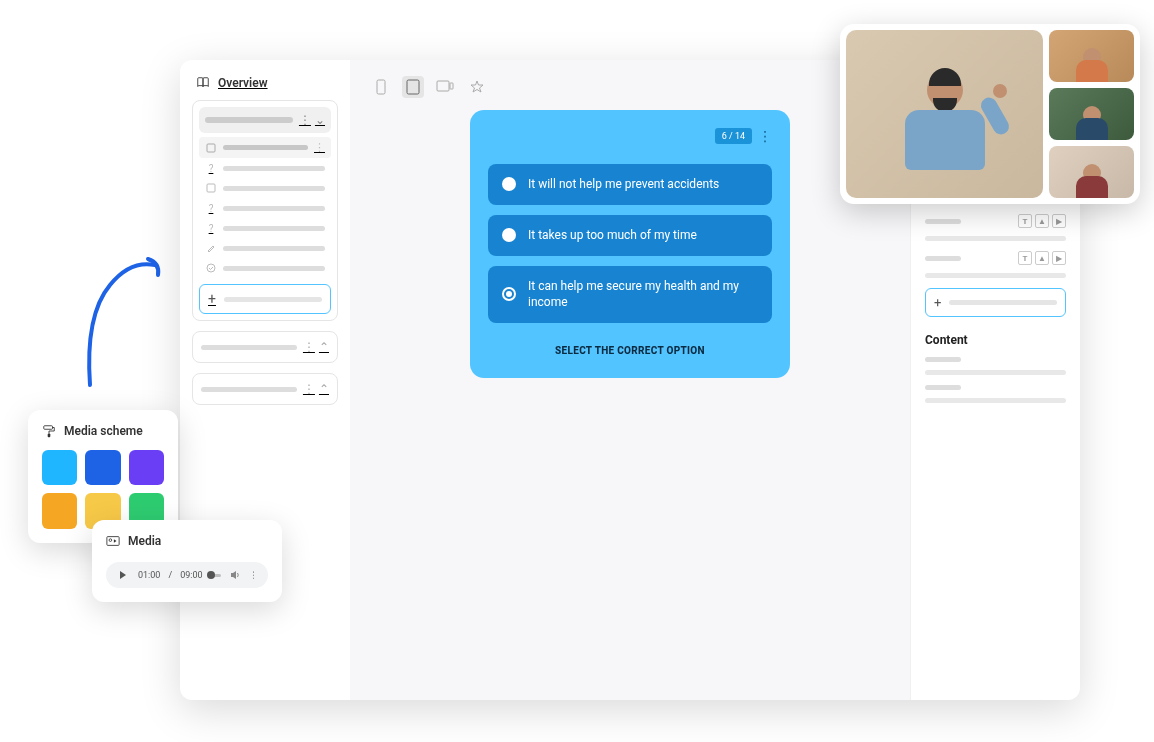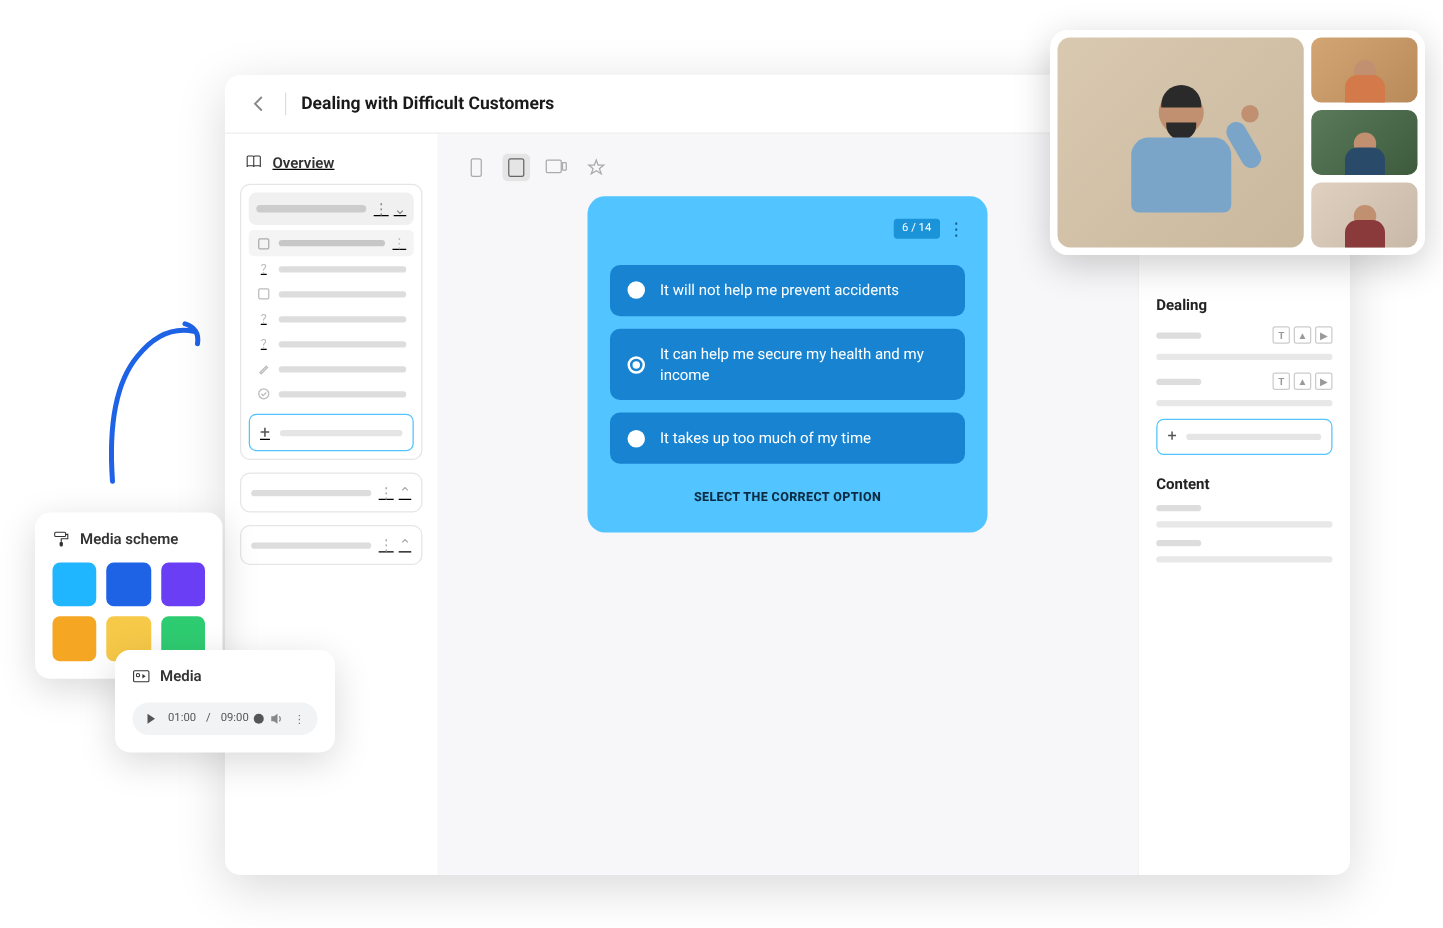--- a/index.html
+++ b/index.html
@@ -43,21 +43,21 @@
     .collapsed-row { display: flex; align-items: center; gap: 6px; }
     .collapsed-row .line { flex:1; height: 5px; background: #ddd; border-radius: 3px; }
     .collapsed-row .ctrls { display:flex; gap:4px; color:#aaa; font-size:12px;}
     
     .center-pane { flex: 1; background: #f7f7f9; padding: 12px 20px; position: relative; }
     .device-toolbar { display: flex; align-items: center; gap: 10px; padding: 4px 0 12px; color: #aaa; }
     .device-btn { width: 22px; height: 22px; display: flex; align-items:center; justify-content:center; border-radius: 4px; cursor: pointer; }
     .device-btn.active { background: #e5e5e5; color: #666; }
     
     .quiz-card { width: 320px; margin: 0 auto; background: #52c4ff; border-radius: 14px; padding: 18px 18px 22px; }
-    .quiz-header { display: flex; justify-content: flex-end; align-items: flex-start; gap: 6px; margin-bottom: 20px; }
+    .quiz-header { display: flex; justify-content: flex-end; align-items: center; gap: 6px; margin-bottom: 20px; }
     .page-badge { background: #1a93d9; color: #fff; font-size: 9px; padding: 3px 7px; border-radius: 3px; }
     .dots-btn { color: #0e5a8a; font-size: 14px; cursor: pointer; }
     .quiz-title { font-size: 17px; font-weight: 800; text-align: center; color: #0b2b42; line-height: 1.35; margin-bottom: 26px; padding: 0 8px; }
     .option { background: #1884d1; color: #fff; border-radius: 8px; padding: 12px 14px; display: flex; align-items: center; gap: 12px; margin-bottom: 10px; cursor: pointer; font-size: 12px; line-height: 1.4; }
     .radio { width: 14px; height: 14px; border-radius: 50%; background: #fff; flex-shrink: 0; display: flex; align-items:center; justify-content:center; }
     .radio.selected { border: 2px solid #fff; background: transparent; }
     .radio.selected::after { content:''; width: 6px; height: 6px; border-radius: 50%; background: #fff; }
     .quiz-cta { text-align: center; font-size: 10px; font-weight: 800; color: #0b2b42; margin-top: 22px; letter-spacing: 0.3px; }
     
     .right-pane { width: 170px; padding: 10px 14px; border-left: 1px solid #f0f0f0; }
@@ -92,21 +92,21 @@
     .thumb .mini-body { position:absolute; left:50%; top:58%; transform:translateX(-50%); width:32px; height:26px; border-radius:10px 10px 0 0; }
     .thumb.t1 .mini-body{background:#d47a4a;} .thumb.t2 .mini-body{background:#2a4a6a;} .thumb.t3 .mini-body{background:#8a3a3a;}
     
     
     .color-panel { position:absolute; left:28px; top:410px; width:150px; background:#fff; border-radius:12px; box-shadow:0 8px 30px rgba(0,0,0,0.15); padding:14px; }
     .color-header { display:flex; align-items:center; gap:8px; font-size:12px; font-weight:600; color:#333; margin-bottom:12px; }
     .color-grid { display:grid; grid-template-columns:repeat(3,1fr); gap:8px; }
     .swatch { width:100%; aspect-ratio:1; border-radius:6px; cursor:pointer; }
     
     
-    .media-panel { position:absolute; left:92px; top:520px; width:176px; background:#fff; border-radius:12px; box-shadow:0 8px 30px rgba(0,0,0,0.15); padding:14px; }
+    .media-panel { position:absolute; left:92px; top:520px; width:190px; background:#fff; border-radius:12px; box-shadow:0 8px 30px rgba(0,0,0,0.15); padding:14px; }
     .media-header { display:flex; align-items:center; gap:8px; font-size:12px; font-weight:600; color:#333; margin-bottom:14px; }
     .audio-player { background:#f1f3f4; border-radius:20px; padding:6px 10px; display:flex; align-items:center; gap:8px; font-size:9px; color:#555; }
     .play-btn { width:14px; height:14px; display:flex; align-items:center; justify-content:center; cursor:pointer; }
     .audio-track { flex:1; height:3px; background:#c0c0c0; border-radius:2px; position:relative; }
     .audio-thumb { position:absolute; left:0; top:50%; transform:translate(-50%,-50%); width:8px; height:8px; border-radius:50%; background:#555; }
     .vol-icon, .audio-menu { cursor:pointer; color:#777; }
     
     
     .deco-arrow { position:absolute; left:70px; top:255px; width:100px; height:150px; }
     
@@ -114,29 +114,20 @@
   </style>
 </head>
 <body>
 
 <svg class="deco-arrow" viewBox="0 0 100 150">
   <path d="M 85 10 Q 60 5 40 30 Q 15 60 20 130" stroke="#1E62E6" stroke-width="4" fill="none" stroke-linecap="round"></path>
   <path d="M 78 4 Q 90 8 88 20" stroke="#1E62E6" stroke-width="4" fill="none" stroke-linecap="round"></path>
 </svg>
 
 <div class="main-window">
-  <div class="title-bar">
-    <div class="back-arrow">
-      <svg width="14" height="14" viewBox="0 0 14 14">
-          <path d="M9 2 L4 7 L9 12" stroke="#888" stroke-width="1.5" fill="none" stroke-linecap="round"></path>
-        </svg>
-    </div>
-    <div class="title-divider"></div>
-    <div class="title-text">Dealing with Difficult Customers</div>
-  </div>
 
   <div class="workspace">
 
     <div class="left-pane">
       <div class="overview-header">
         <svg class="book-icon" viewBox="0 0 16 16">
             <path d="M2 3 Q2 2 3 2 L7 2 Q8 2 8 3 L8 12 Q8 11 7 11 L3 11 Q2 11 2 12 Z M14 3 Q14 2 13 2 L9 2 Q8 2 8 3 L8 12 Q8 11 9 11 L13 11 Q14 11 14 12 Z" stroke="#333" stroke-width="1" fill="none"></path>
           </svg>
         <span>Overview</span>
       </div>
@@ -250,26 +241,26 @@
         <div class="quiz-header">
           <div class="page-badge">6 / 14</div>
           <div class="dots-btn">⋮</div>
         </div>
 
         <div class="option">
           <div class="radio"></div>
           <div>It will not help me prevent accidents</div>
         </div>
         <div class="option">
+          <div class="radio"></div>
+          <div>It takes up too much of my time</div>
+        </div>
+        <div class="option">
           <div class="radio selected"></div>
           <div>It can help me secure my health and my income</div>
-        </div>
-        <div class="option">
-          <div class="radio"></div>
-          <div>It takes up too much of my time</div>
         </div>
 
         <div class="quiz-cta">SELECT THE CORRECT OPTION</div>
       </div>
     </div>
 
     <div class="right-pane">
       <div class="rp-section">
         <div class="rp-section-title">Dealing</div>
         <div class="rp-row">

